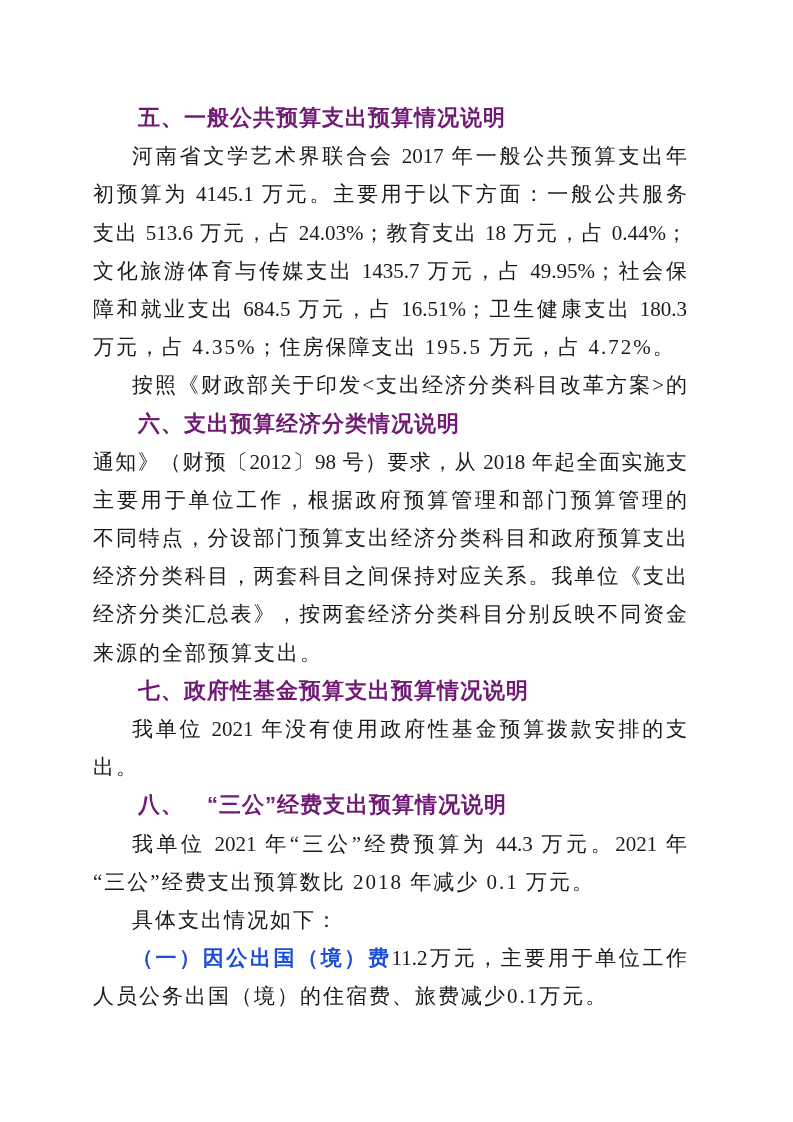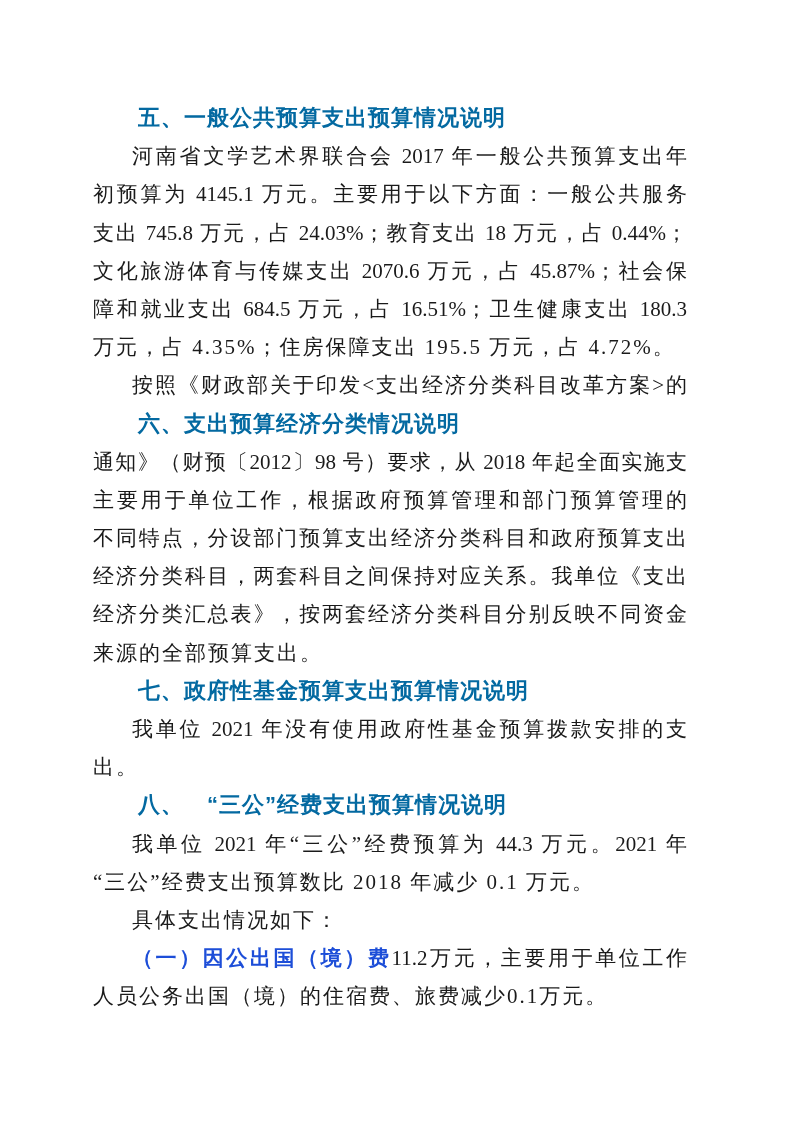--- a/index.html
+++ b/index.html
@@ -44,41 +44,41 @@
   .line.first {
     text-indent: 39px;
   }
   .line.last {
     letter-spacing: 2px;
   }
   .line.heading {
     font-family: "Liberation Sans", "DejaVu Sans", sans-serif;
     font-weight: bold;
     font-size: 22px;
-    color: #0369a1;
+    color: #701a75;
     padding-left: 45px;
     letter-spacing: 1px;
   }
   .bold-inline {
     font-family: "Liberation Sans", "DejaVu Sans", sans-serif;
     font-weight: bold;
     color: #1d4ed8;
   }
 </style>
 </head>
 <body>
 
 <div class="page">
   <div class="textblock">
 
     <div class="line heading">五、一般公共预算支出预算情况说明</div>
     <div class="line first justify">河南省文学艺术界联合会 2017 年一般公共预算支出年</div>
     <div class="line justify">初预算为 4145.1 万元。主要用于以下方面：一般公共服务</div>
-    <div class="line justify">支出 745.8 万元，占 24.03%；教育支出 18 万元，占 0.44%；</div>
-    <div class="line justify">文化旅游体育与传媒支出 2070.6 万元，占 45.87%；社会保</div>
+    <div class="line justify">支出 513.6 万元，占 24.03%；教育支出 18 万元，占 0.44%；</div>
+    <div class="line justify">文化旅游体育与传媒支出 1435.7 万元，占 49.95%；社会保</div>
     <div class="line justify">障和就业支出 684.5 万元，占 16.51%；卫生健康支出 180.3</div>
     <div class="line last">万元，占 4.35%；住房保障支出 195.5 万元，占 4.72%。</div>
 
     <div class="line first justify">按照《财政部关于印发&lt;支出经济分类科目改革方案&gt;的</div>
     <div class="line heading">六、支出预算经济分类情况说明</div>
     <div class="line justify">通知》（财预〔2012〕98 号）要求，从 2018 年起全面实施支</div>
     <div class="line justify">主要用于单位工作，根据政府预算管理和部门预算管理的</div>
     <div class="line justify">不同特点，分设部门预算支出经济分类科目和政府预算支出</div>
     <div class="line justify">经济分类科目，两套科目之间保持对应关系。我单位《支出</div>
     <div class="line justify">经济分类汇总表》，按两套经济分类科目分别反映不同资金</div>

